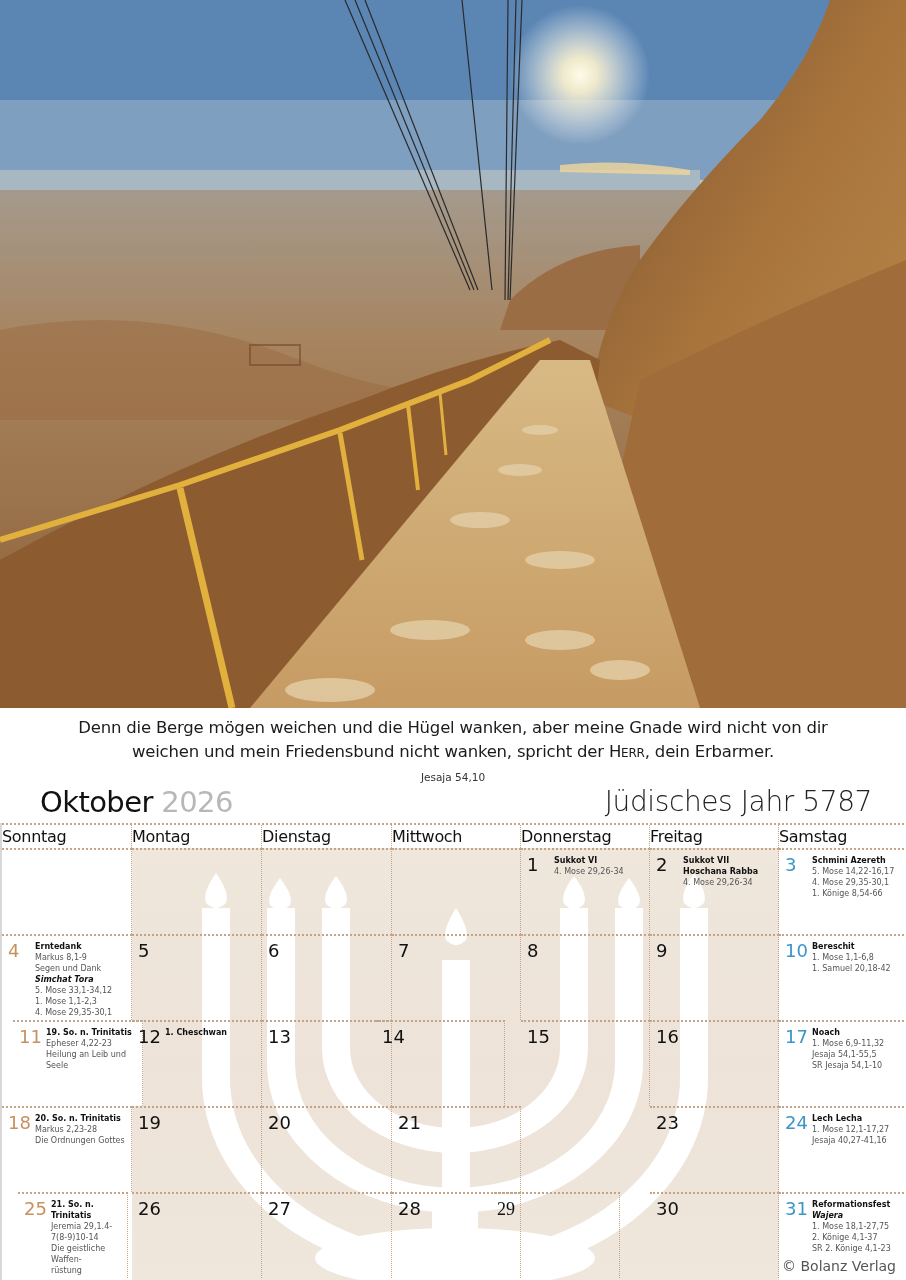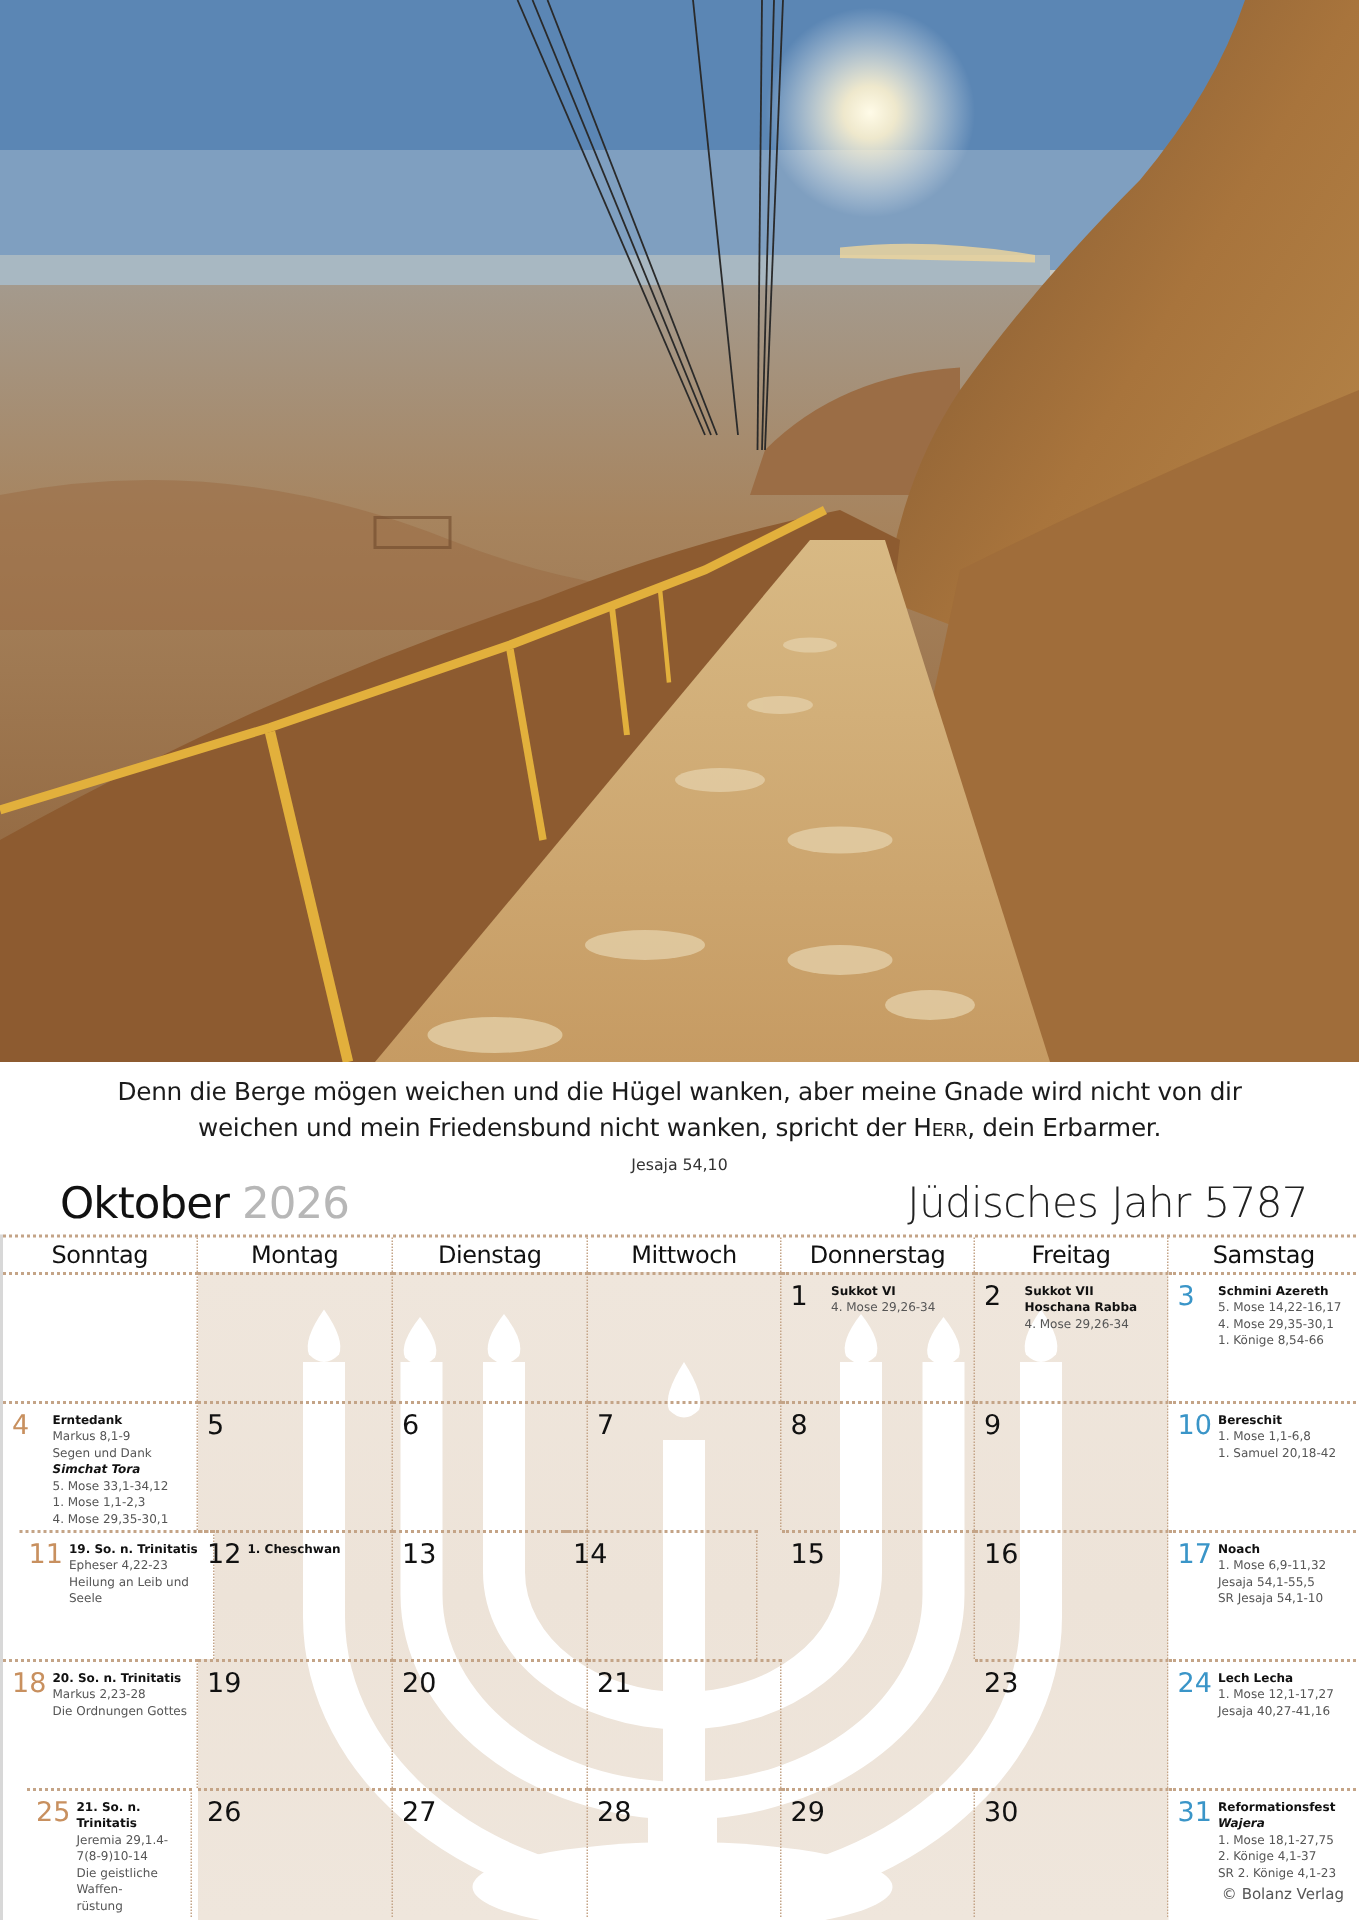--- a/index.html
+++ b/index.html
@@ -39,21 +39,21 @@
   
   .calendar {
     position: absolute; left: 0; top: 823px; width: 906px; height: 457px;
     border-left: 2px solid #d8d8d8;
   }
   .weekday-row {
     position: absolute; left: 0; top: 0; width: 906px; height: 25px; display: flex;
     border-top: 2px dotted #c4a487;
   }
   .weekday {
-    font-size: 16px; line-height: 24px; text-align: center; color: #111;
+    font-size: 16px; line-height: 24px; text-align: left; color: #111;
     border-right: 1px dotted #c4a487; letter-spacing: -0.3px;
   }
   .grid {
     position: absolute; left: 0; top: 25px; width: 906px; height: 432px;
   }
   .menorah-bg {
     position: absolute; left: 130px; top: 0; width: 647px; height: 432px;
     background: linear-gradient(180deg, #efe6dc 0%, #ede3d8 50%, #efe6dc 100%);
     overflow: hidden;
   }
@@ -69,21 +69,21 @@
   }
   .cell.sun .num { color: #c8905f; }
   .cell.sat .num { color: #3a95c8; }
   .cell .info {
     position: absolute; left: 33px; top: 5px; right: 3px;
     font-size: 8px; line-height: 11px; color: #555;
   }
   .cell .info .hl { font-weight: bold; color: #111; font-size: 8px; }
   .cell .info .it { font-style: italic; font-weight: bold; color: #111; }
   .copyright {
-    position: absolute; right: 10px; top: 1258px; font-size: 10px; color: #555;
+    position: absolute; right: 10px; top: 1258px; font-size: 14px; color: #555;
   }
 </style>
 </head>
 <body>
 
 <div class="photo">
   <svg width="906" height="708" viewBox="0 0 906 708">
     <defs>
       <radialGradient id="sun" cx="580" cy="75" r="70" gradientUnits="userSpaceOnUse">
         <stop offset="0" stop-color="#fffbe8"></stop>
@@ -336,21 +336,21 @@
       </div>
       <div class="cell" style="left: 130px; top: 344px; width: 130px;">
         <div class="num">26</div>
       </div>
       <div class="cell" style="left: 260px; top: 344px; width: 130px;">
         <div class="num">27</div>
       </div>
       <div class="cell" style="left: 390px; top: 344px; width: 129px;">
         <div class="num">28</div>
       </div>
-      <div class="cell" style="left: 519px; top: 344px; width: 129px;">
+      <div class="cell" style="left: 489px; top: 344px; width: 129px; font-family: Liberation Serif, serif;">
         <div class="num">29</div>
       </div>
       <div class="cell" style="left: 648px; top: 344px; width: 129px;">
         <div class="num">30</div>
       </div>
       <div class="cell white sat" style="left: 777px; top: 344px; width: 129px;">
         <div class="num">31</div>
         <div class="info">
           <div class="hl">Reformationsfest</div>
           <div class="it">Wajera</div>

